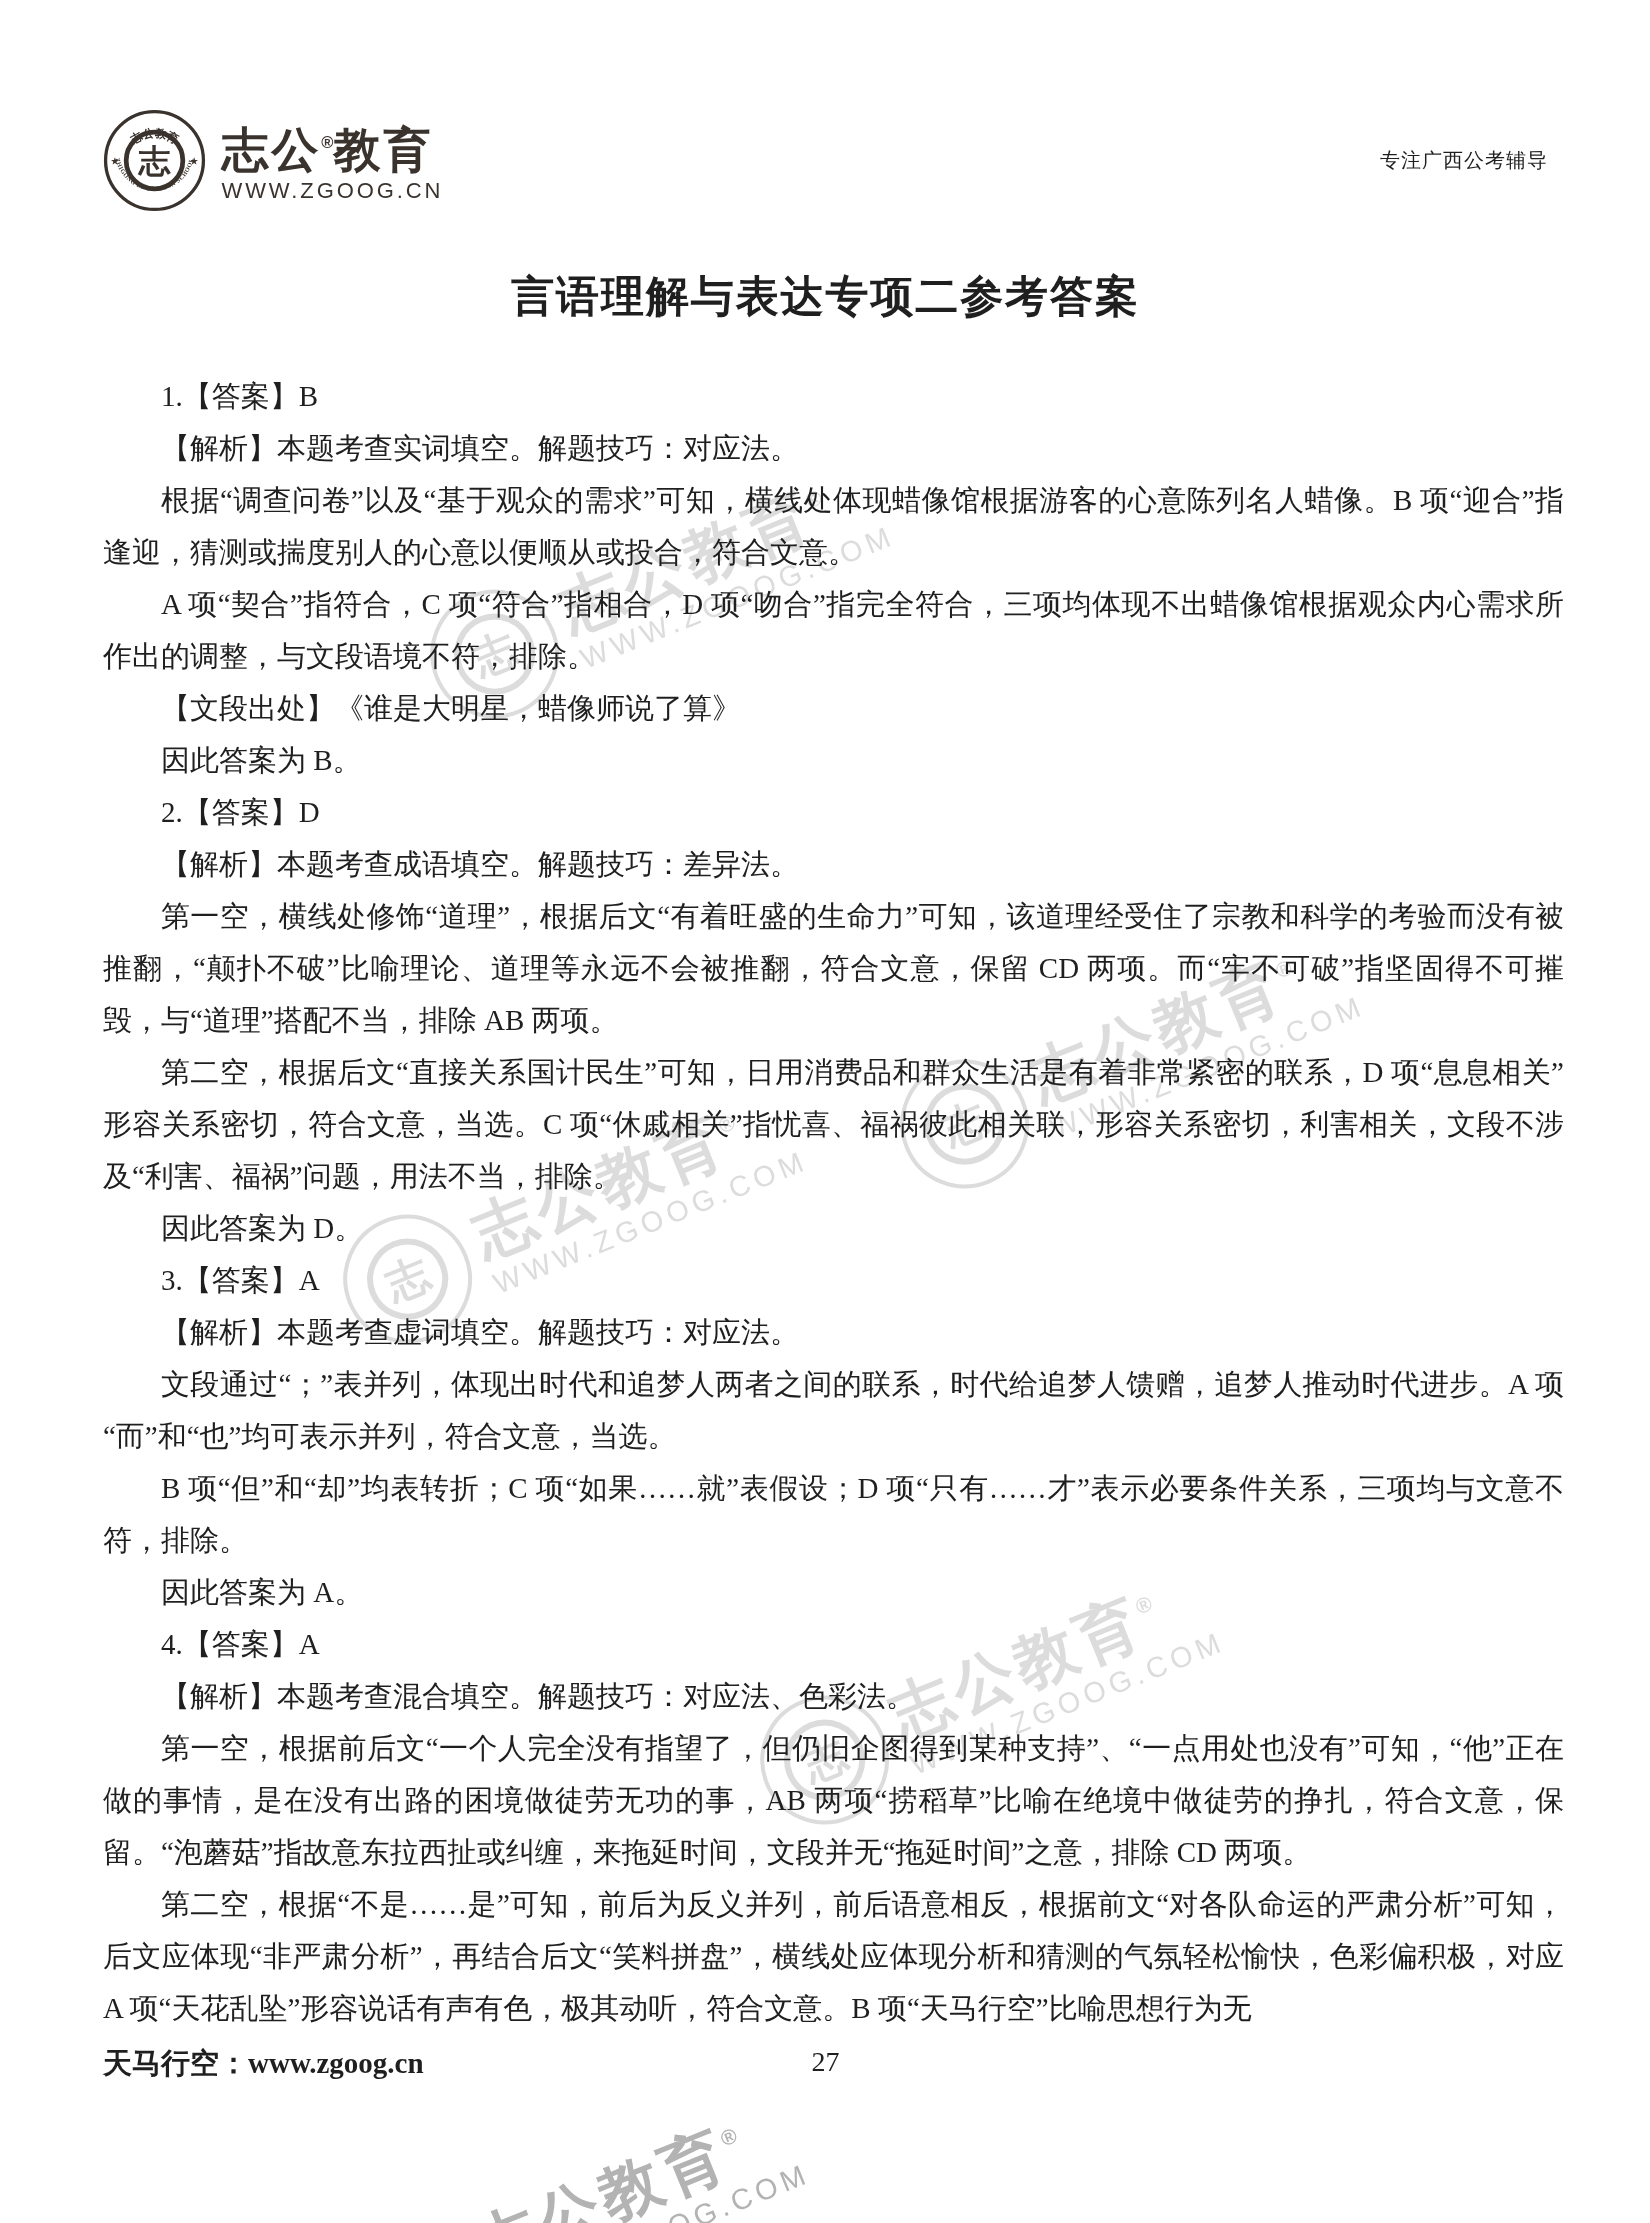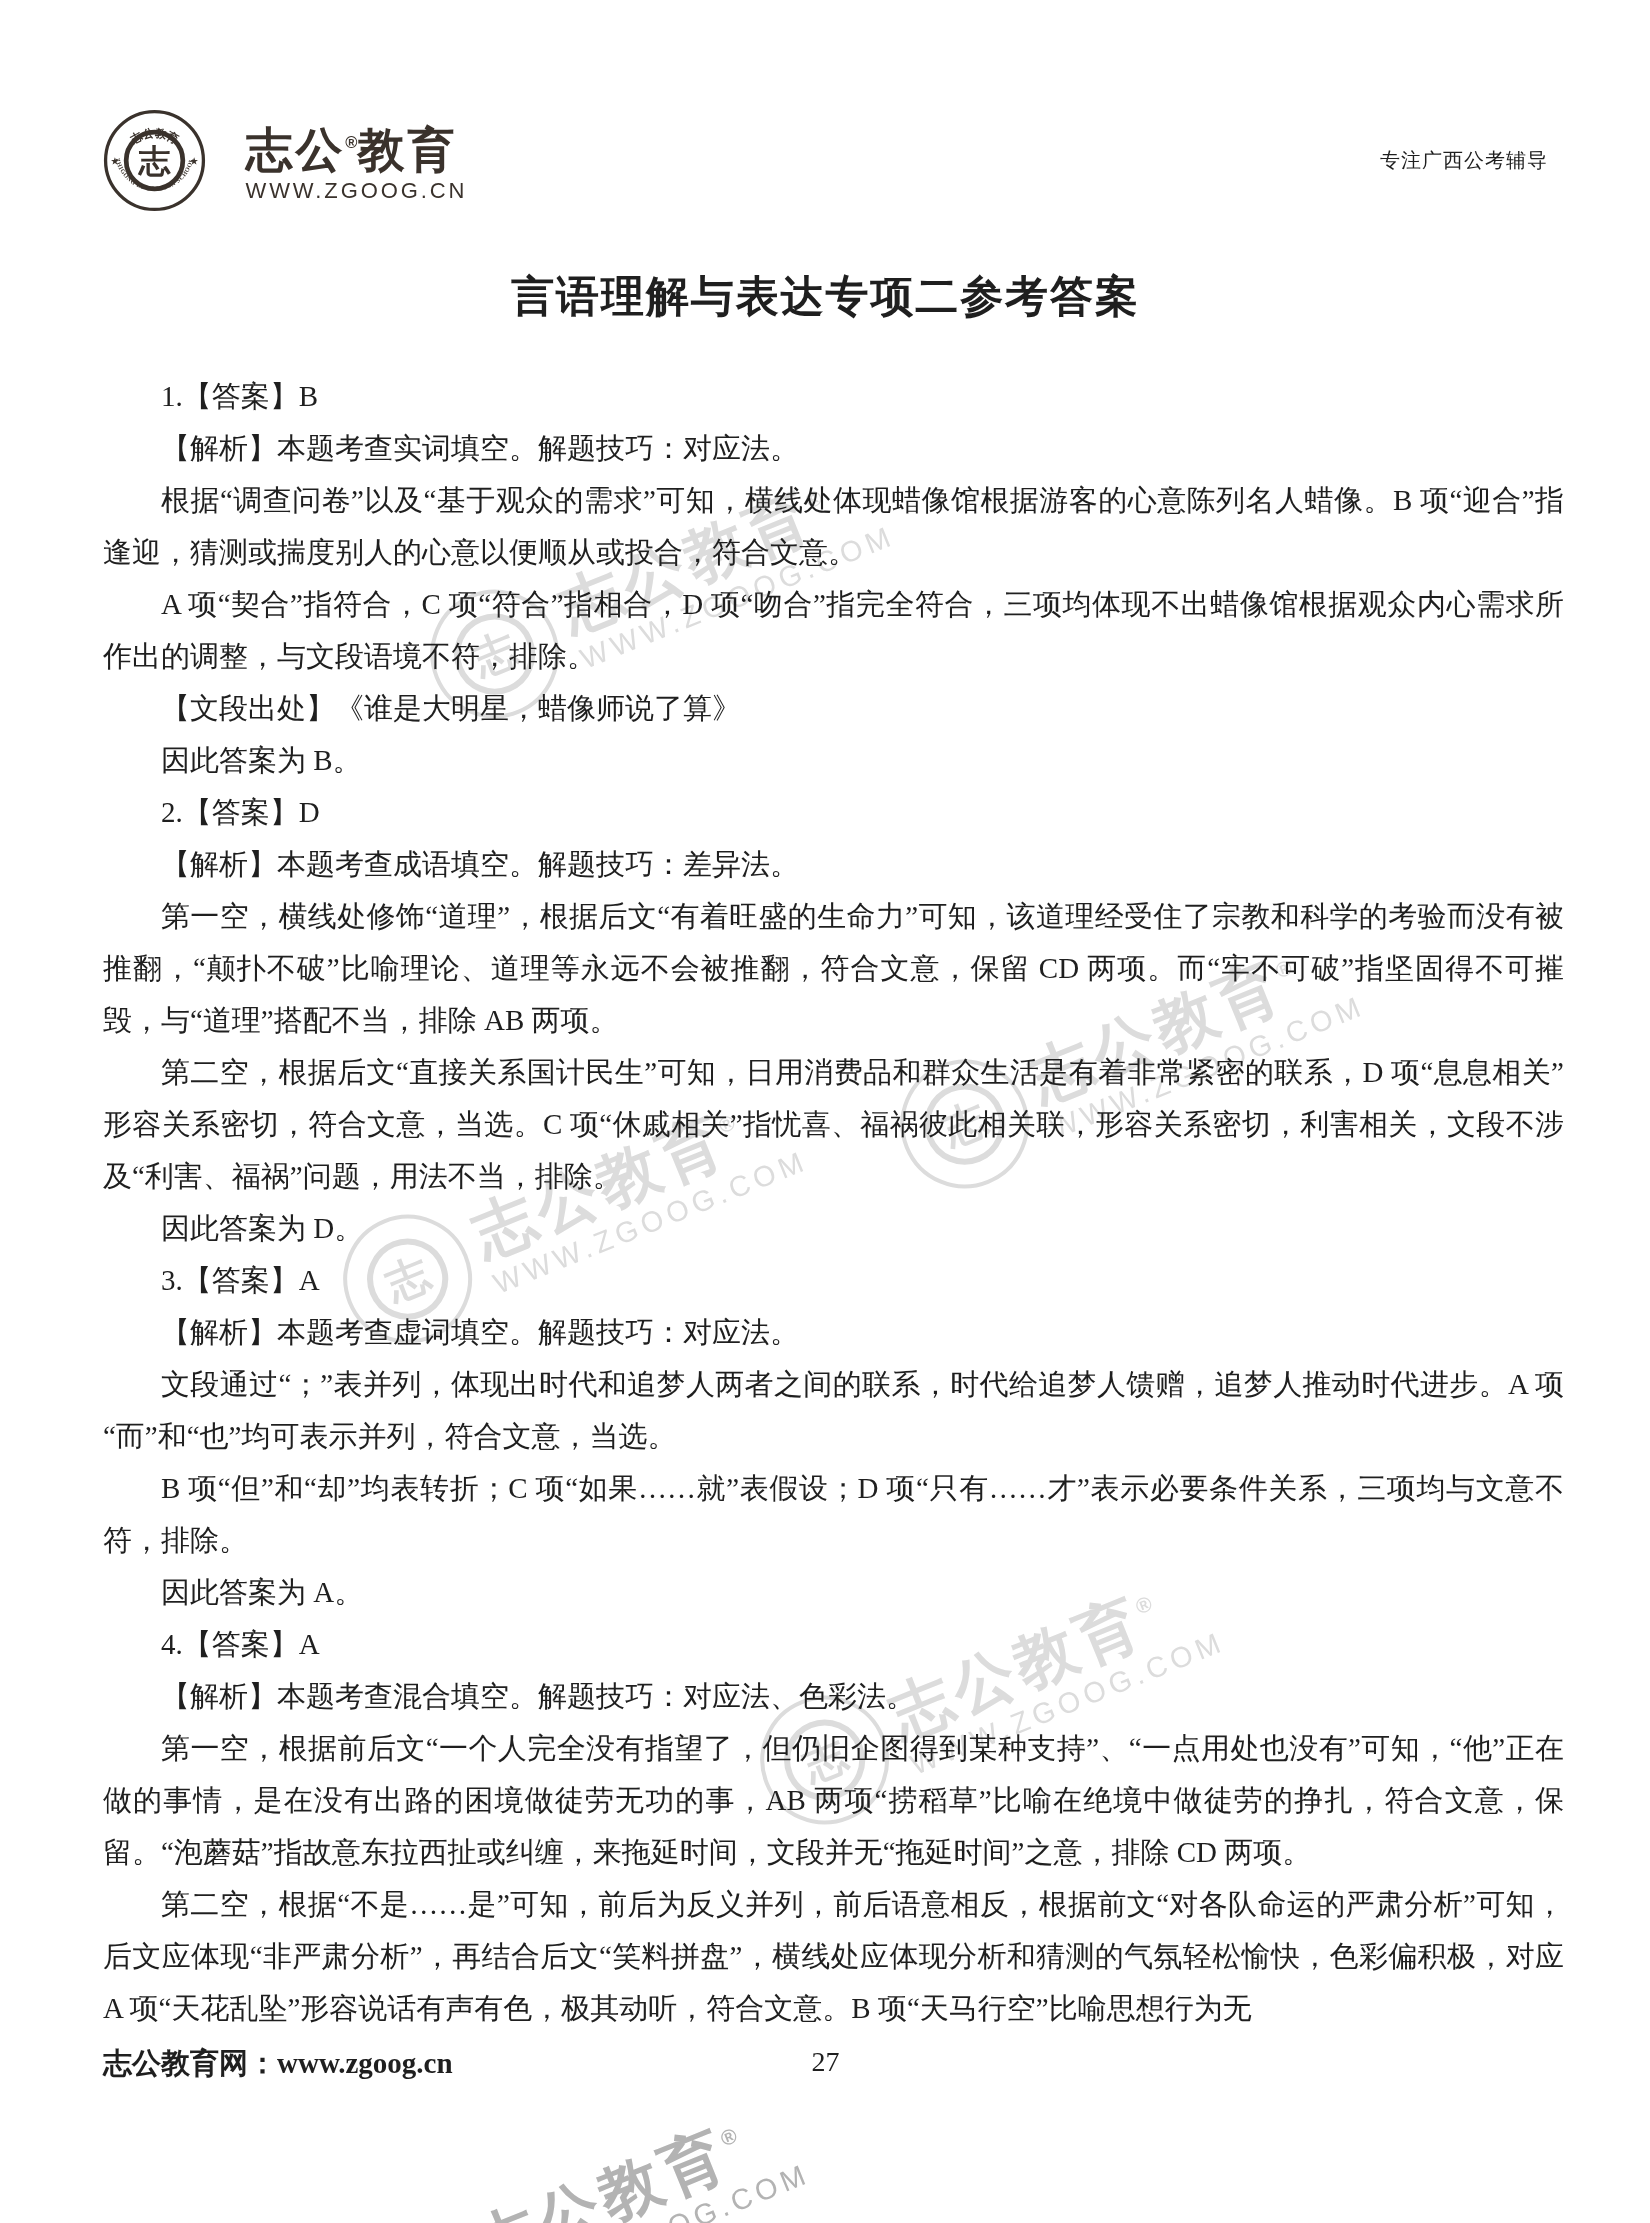--- a/index.html
+++ b/index.html
@@ -14,21 +14,21 @@
   }
 
   
   .header {
     position:absolute; top:109px; left:103px; right:103px;
     display:flex; justify-content:space-between; align-items:center;
     z-index:2;
   }
   .logo { display:flex; align-items:center; gap:15.5px; }
   .seal-svg { width:103px; height:103px; flex:none; }
-  .brand-block { display:flex; flex-direction:column;margin-left:24px; }
+  .brand-block { display:flex; flex-direction:column; }
   .brand-line {
     font-family:"Liberation Sans", sans-serif;
     font-weight:900; font-size:47px; line-height:50px;
     color:#3a322c; letter-spacing:2.9px; white-space:nowrap;
   }
   .brand-line sup { font-size:16.5px; font-weight:700; vertical-align:17.5px; letter-spacing:0; }
   .brand-site {
     font-family:"Liberation Sans", sans-serif;
     font-size:22px; letter-spacing:2.9px; color:#3a322c; margin-top:2.9px;
   }
@@ -196,17 +196,17 @@
     <p>【解析】本题考查虚词填空。解题技巧：对应法。</p>
     <p>文段通过“；”表并列，体现出时代和追梦人两者之间的联系，时代给追梦人馈赠，追梦人推动时代进步。A 项“而”和“也”均可表示并列，符合文意，当选。</p>
     <p>B 项“但”和“却”均表转折；C 项“如果……就”表假设；D 项“只有……才”表示必要条件关系，三项均与文意不符，排除。</p>
     <p>因此答案为 A。</p>
     <p>4.【答案】A</p>
     <p>【解析】本题考查混合填空。解题技巧：对应法、色彩法。</p>
     <p>第一空，根据前后文“一个人完全没有指望了，但仍旧企图得到某种支持”、“一点用处也没有”可知，“他”正在做的事情，是在没有出路的困境做徒劳无功的事，AB 两项“捞稻草”比喻在绝境中做徒劳的挣扎，符合文意，保留。“泡蘑菇”指故意东拉西扯或纠缠，来拖延时间，文段并无“拖延时间”之意，排除 CD 两项。</p>
     <p>第二空，根据“不是……是”可知，前后为反义并列，前后语意相反，根据前文“对各队命运的严肃分析”可知，后文应体现“非严肃分析”，再结合后文“笑料拼盘”，横线处应体现分析和猜测的气氛轻松愉快，色彩偏积极，对应 A 项“天花乱坠”形容说话有声有色，极其动听，符合文意。B 项“天马行空”比喻思想行为无</p>
   </div>
 
-  <div class="footer-site"><span>志公教育网：</span><span class="url">www.zgoog.cn</span></div>
+  <div class="footer-site"><span>天马行空：</span><span class="url">www.zgoog.cn</span></div>
   <div class="footer-page">27</div>
 
 </div>
 
 
 </body></html>

